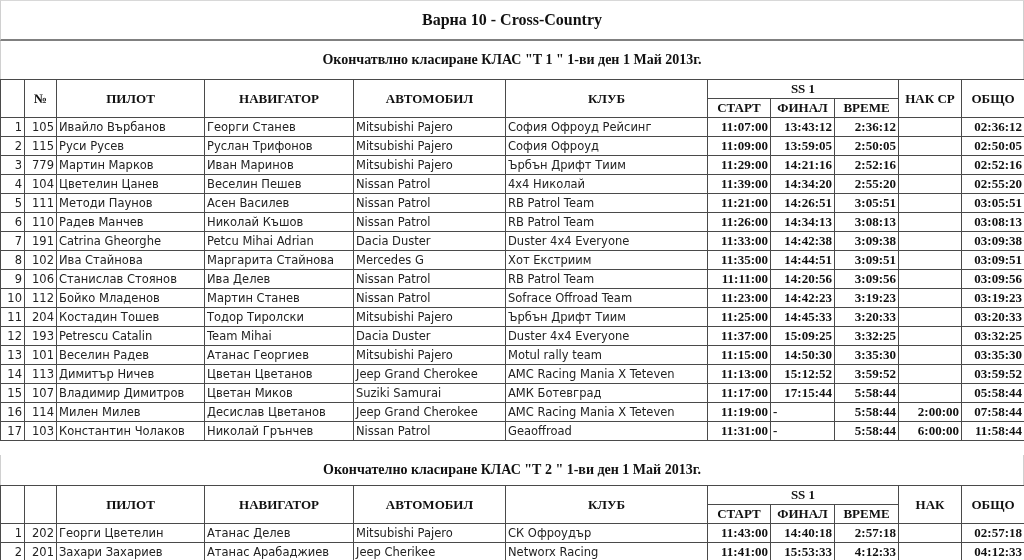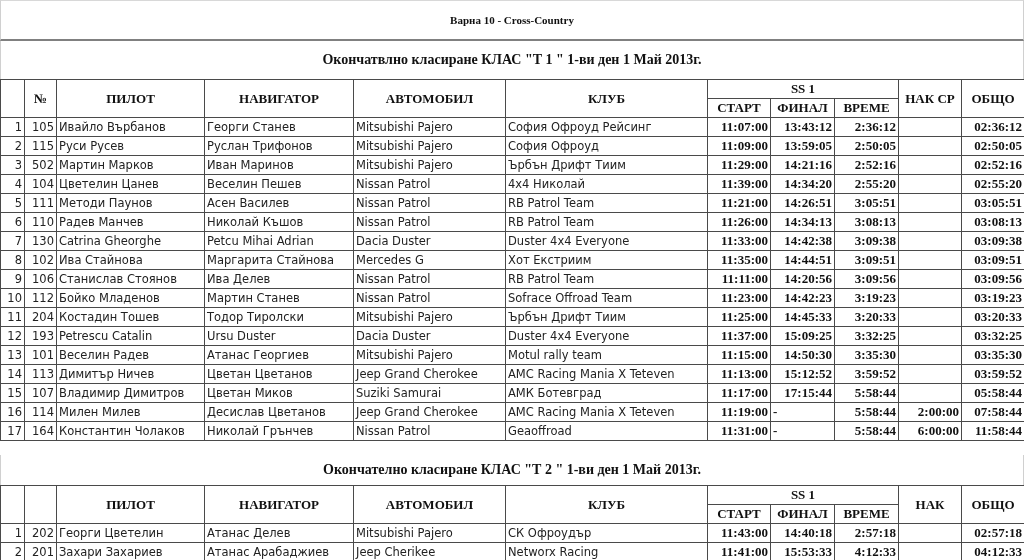--- a/index.html
+++ b/index.html
@@ -1,21 +1,21 @@
 <!DOCTYPE html>
 <html><head>
 <meta charset="utf-8">
 <style>
   html, body { margin: 0; padding: 0; background: #ffffff; }
   body { width: 1024px; height: 560px; overflow: hidden; position: relative; }
   .page { position: absolute; left: 0; top: 0; width: 1024px; }
   .title-row {
     height: 38px; border-top: 1px solid #d8d8d8; border-bottom: 2px solid #808080;
     display: flex; align-items: center; justify-content: center;
-    font-family: "Liberation Serif", "DejaVu Serif", serif; font-weight: bold; font-size: 11px; color: #111;
+    font-family: "Liberation Serif", "DejaVu Serif", serif; font-weight: bold; font-size: 16px; color: #111;
     border-left: 1px solid #d0d0d0; border-right: 1px solid #d0d0d0;
   }
   .subtitle-row {
     height: 38px; display: flex; align-items: center; justify-content: center;
     font-family: "Liberation Serif", "DejaVu Serif", serif; font-weight: bold; font-size: 14px; color: #111;
     border-left: 1px solid #d0d0d0; border-right: 1px solid #d0d0d0;
   }
   table.results {
     border-collapse: collapse; width: 1024px; table-layout: fixed;
   }
@@ -98,21 +98,21 @@
           <td class="">Mitsubishi Pajero</td>
           <td class="">София Офроуд</td>
           <td class="time">11:09:00</td>
           <td class="time">13:59:05</td>
           <td class="time">2:50:05</td>
           <td class="time"></td>
           <td class="time">02:50:05</td>
         </tr>
         <tr>
           <td class="num">3</td>
-          <td class="num">502</td>
+          <td class="num">779</td>
           <td class="">Мартин Марков</td>
           <td class="">Иван Маринов</td>
           <td class="">Mitsubishi Pajero</td>
           <td class="">Ърбън Дрифт Тиим</td>
           <td class="time">11:29:00</td>
           <td class="time">14:21:16</td>
           <td class="time">2:52:16</td>
           <td class="time"></td>
           <td class="time">02:52:16</td>
         </tr>
@@ -150,21 +150,21 @@
           <td class="">Nissan Patrol</td>
           <td class="">RB Patrol Team</td>
           <td class="time">11:26:00</td>
           <td class="time">14:34:13</td>
           <td class="time">3:08:13</td>
           <td class="time"></td>
           <td class="time">03:08:13</td>
         </tr>
         <tr>
           <td class="num">7</td>
-          <td class="num">130</td>
+          <td class="num">191</td>
           <td class="">Catrina Gheorghe</td>
           <td class="">Petcu Mihai Adrian</td>
           <td class="">Dacia Duster</td>
           <td class="">Duster 4x4 Everyone</td>
           <td class="time">11:33:00</td>
           <td class="time">14:42:38</td>
           <td class="time">3:09:38</td>
           <td class="time"></td>
           <td class="time">03:09:38</td>
         </tr>
@@ -217,21 +217,21 @@
           <td class="time">11:25:00</td>
           <td class="time">14:45:33</td>
           <td class="time">3:20:33</td>
           <td class="time"></td>
           <td class="time">03:20:33</td>
         </tr>
         <tr>
           <td class="num">12</td>
           <td class="num">193</td>
           <td class="">Petrescu Catalin</td>
-          <td class="">Ursu Duster</td>
+          <td class="">Team Mihai</td>
           <td class="">Dacia Duster</td>
           <td class="">Duster 4x4 Everyone</td>
           <td class="time">11:37:00</td>
           <td class="time">15:09:25</td>
           <td class="time">3:32:25</td>
           <td class="time"></td>
           <td class="time">03:32:25</td>
         </tr>
         <tr>
           <td class="num">13</td>
@@ -280,21 +280,21 @@
           <td class="">Jeep Grand Cherokee</td>
           <td class="">AMC Racing Mania X Teteven</td>
           <td class="time">11:19:00</td>
           <td class="time time-left">-</td>
           <td class="time">5:58:44</td>
           <td class="time">2:00:00</td>
           <td class="time">07:58:44</td>
         </tr>
         <tr>
           <td class="num">17</td>
-          <td class="num">164</td>
+          <td class="num">103</td>
           <td class="">Константин Чолаков</td>
           <td class="">Николай Грънчев</td>
           <td class="">Nissan Patrol</td>
           <td class="">Geaoffroad</td>
           <td class="time">11:31:00</td>
           <td class="time time-left">-</td>
           <td class="time">5:58:44</td>
           <td class="time">6:00:00</td>
           <td class="time">11:58:44</td>
         </tr>

